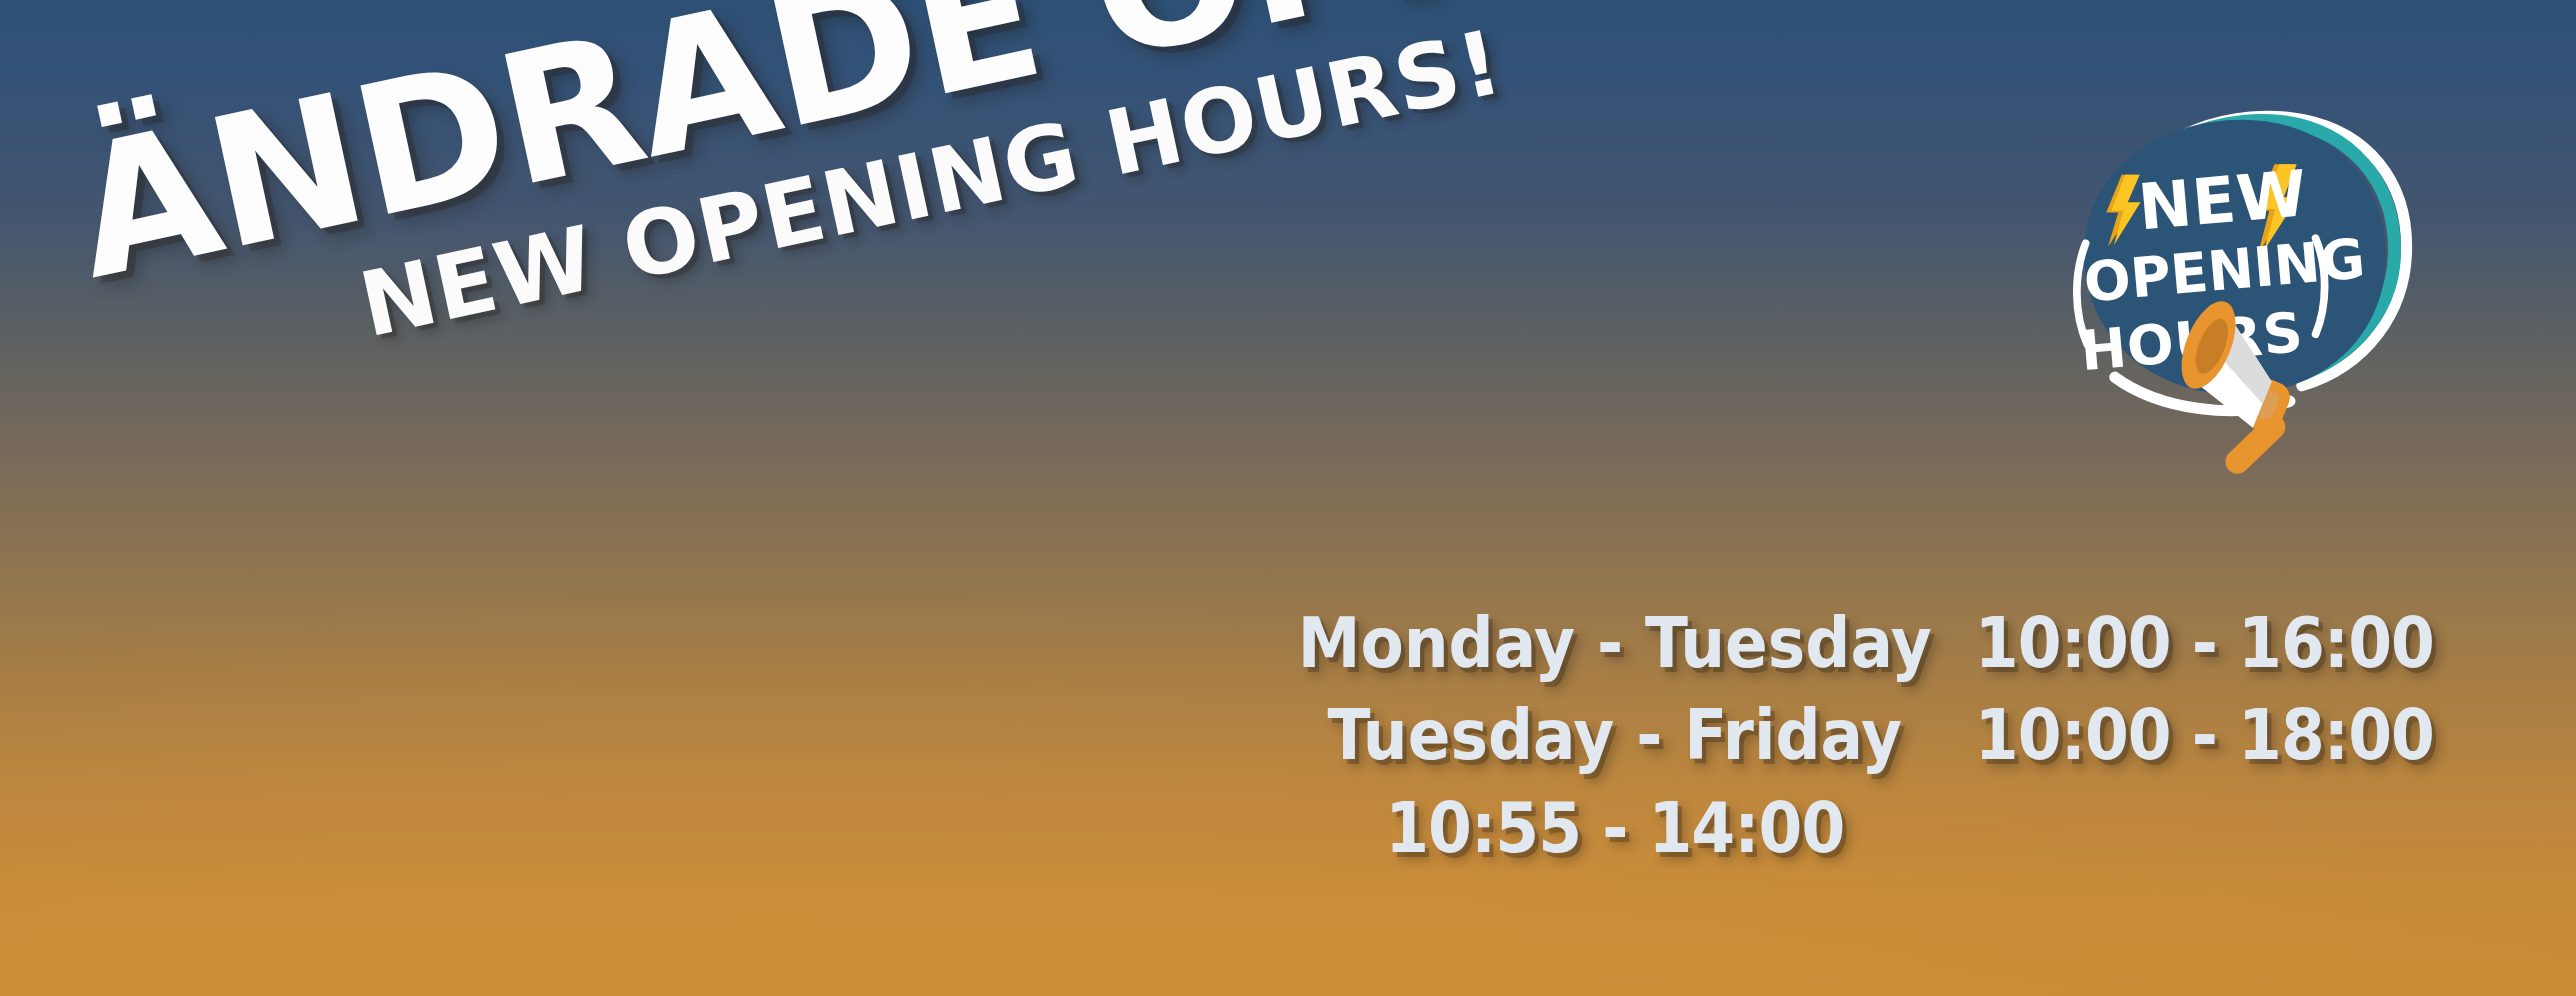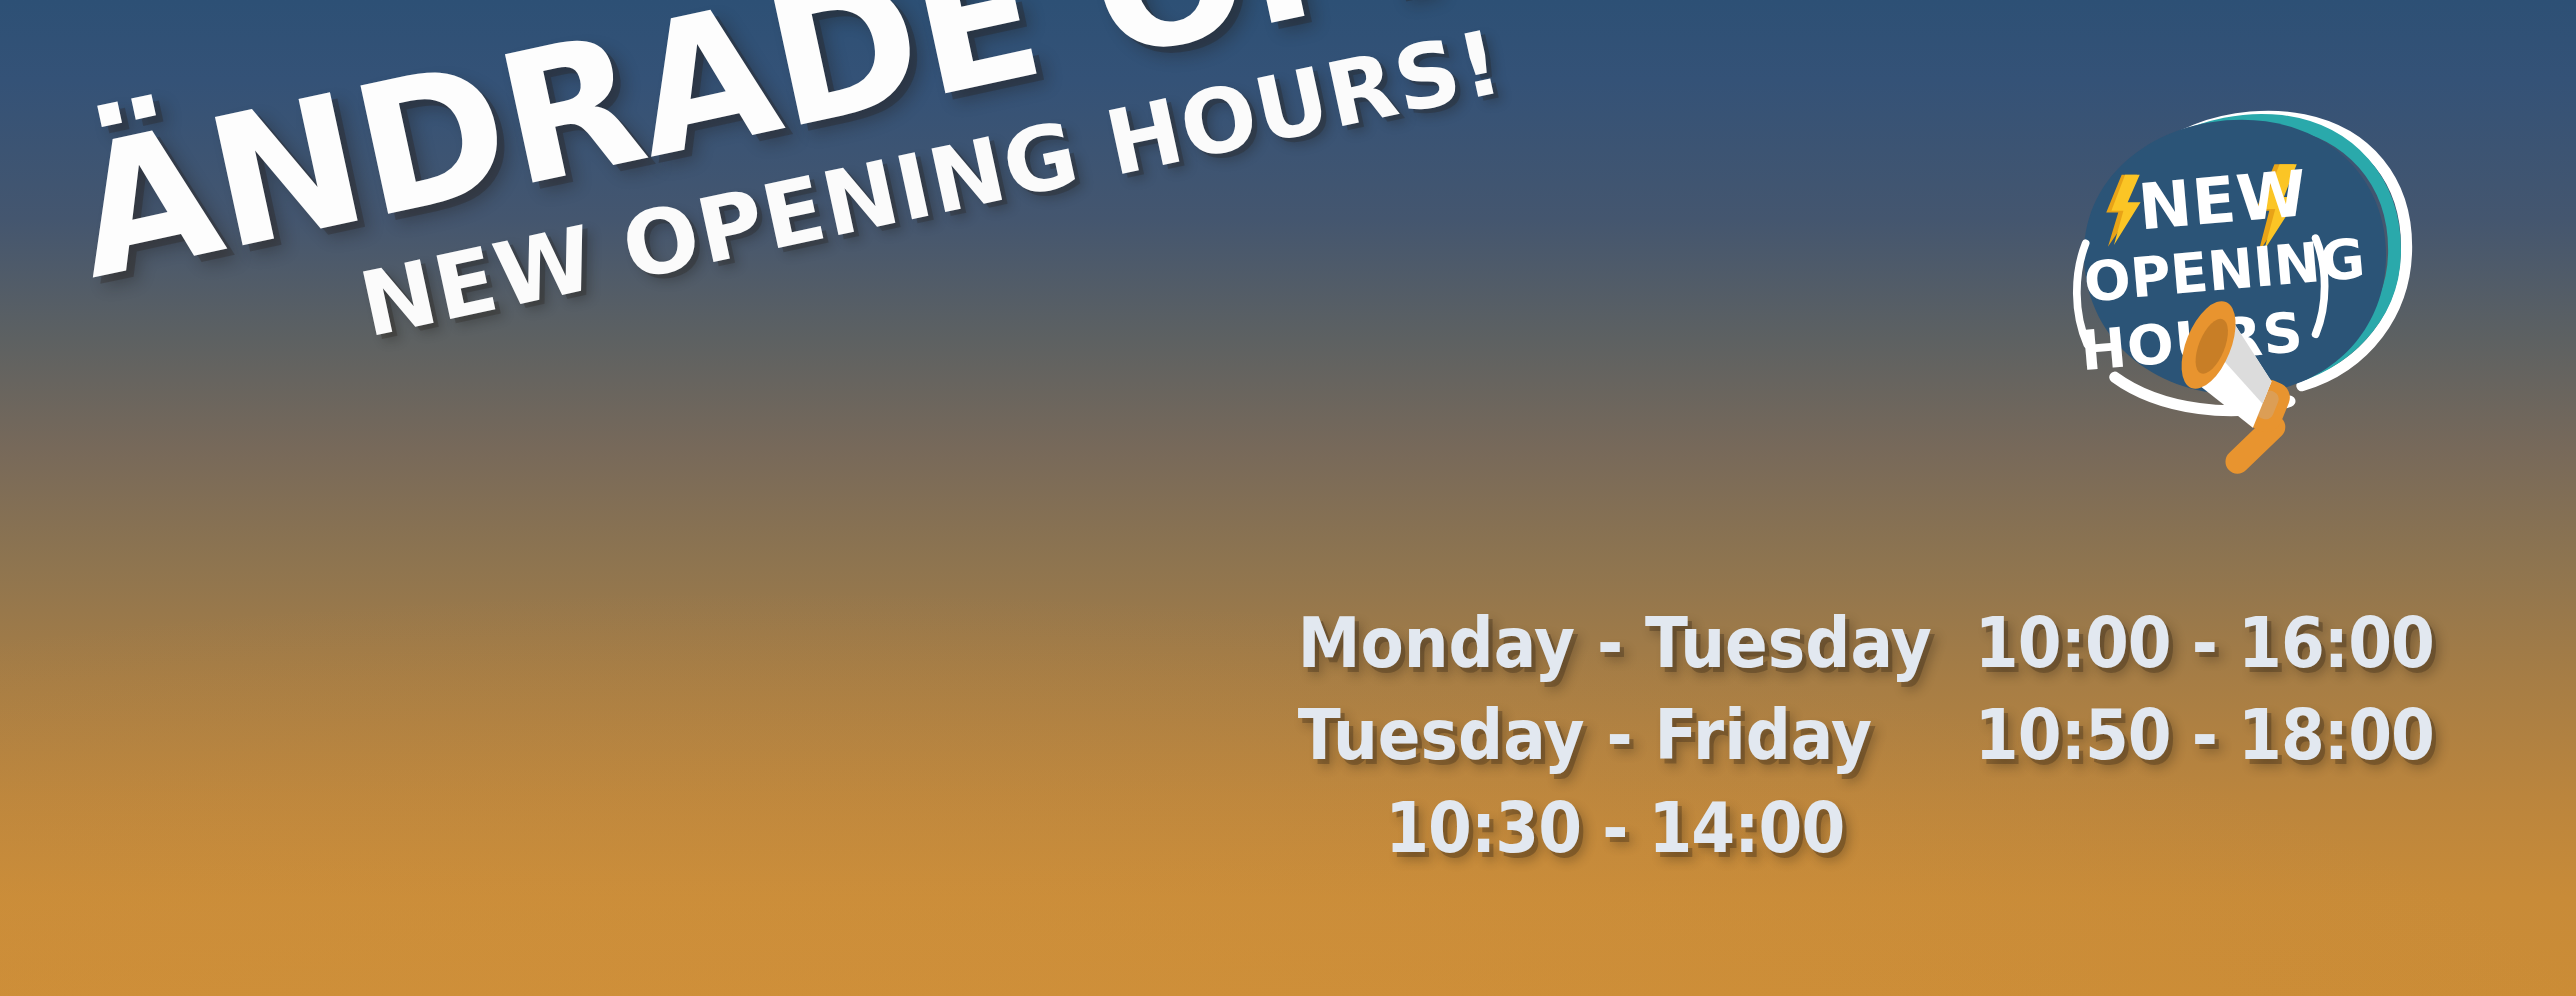--- a/index.html
+++ b/index.html
@@ -84,21 +84,21 @@
     font-family:"DejaVu Sans Condensed","DejaVu Sans", sans-serif;
     font-weight:700;
     font-size:70px;
     line-height:1.22;
     color:#e2e8f0;
     white-space:nowrap;
     text-shadow:
       4.3px 5.2px 0 rgba(45,33,20,.30),
       6.9px 7.7px 10.3px rgba(40,30,18,.32);
   }
-  .hours-day{ text-align:left; }
+  .hours-day{ text-align:center; }
   .hours-time{ text-align:center; letter-spacing:-0.9px; }
 
   
   .badge{
     position:absolute;
     left:2065px; top:94px;
     width:412px; height:369px;
   }
   .badge svg{ width:100%; height:100%; display:block; overflow:visible; }
 </style>
@@ -113,23 +113,23 @@
     <div class="headline">ÄNDRADE ÖPPETTIDER!</div>
     <div class="subheadline">NEW OPENING HOURS!</div>
   </div>
 
   <div class="hours">
 
     <div class="hours-day">Monday - Tuesday</div>
     <div class="hours-time">10:00 - 16:00</div>
 
     <div class="hours-day">Tuesday - Friday</div>
-    <div class="hours-time">10:50 - 18:00</div>
+    <div class="hours-time">10:00 - 18:00</div>
 
-    <div class="hours-time">10:30 - 14:00</div>
+    <div class="hours-time">10:55 - 14:00</div>
 
   </div>
 
   <div class="badge">
     <svg viewBox="0 0 480 430" xmlns="http://www.w3.org/2000/svg">
 
       <g>
         <path d="M63 120 C 95 46, 200 14, 278 30 C 352 45, 398 100, 398 178
                  C 398 255, 350 318, 276 340" fill="none" stroke="#ffffff" stroke-width="13" stroke-linecap="round"></path>
         <path d="M58 330 C 110 368, 200 380, 262 358" fill="none" stroke="#ffffff" stroke-width="13" stroke-linecap="round"></path>

